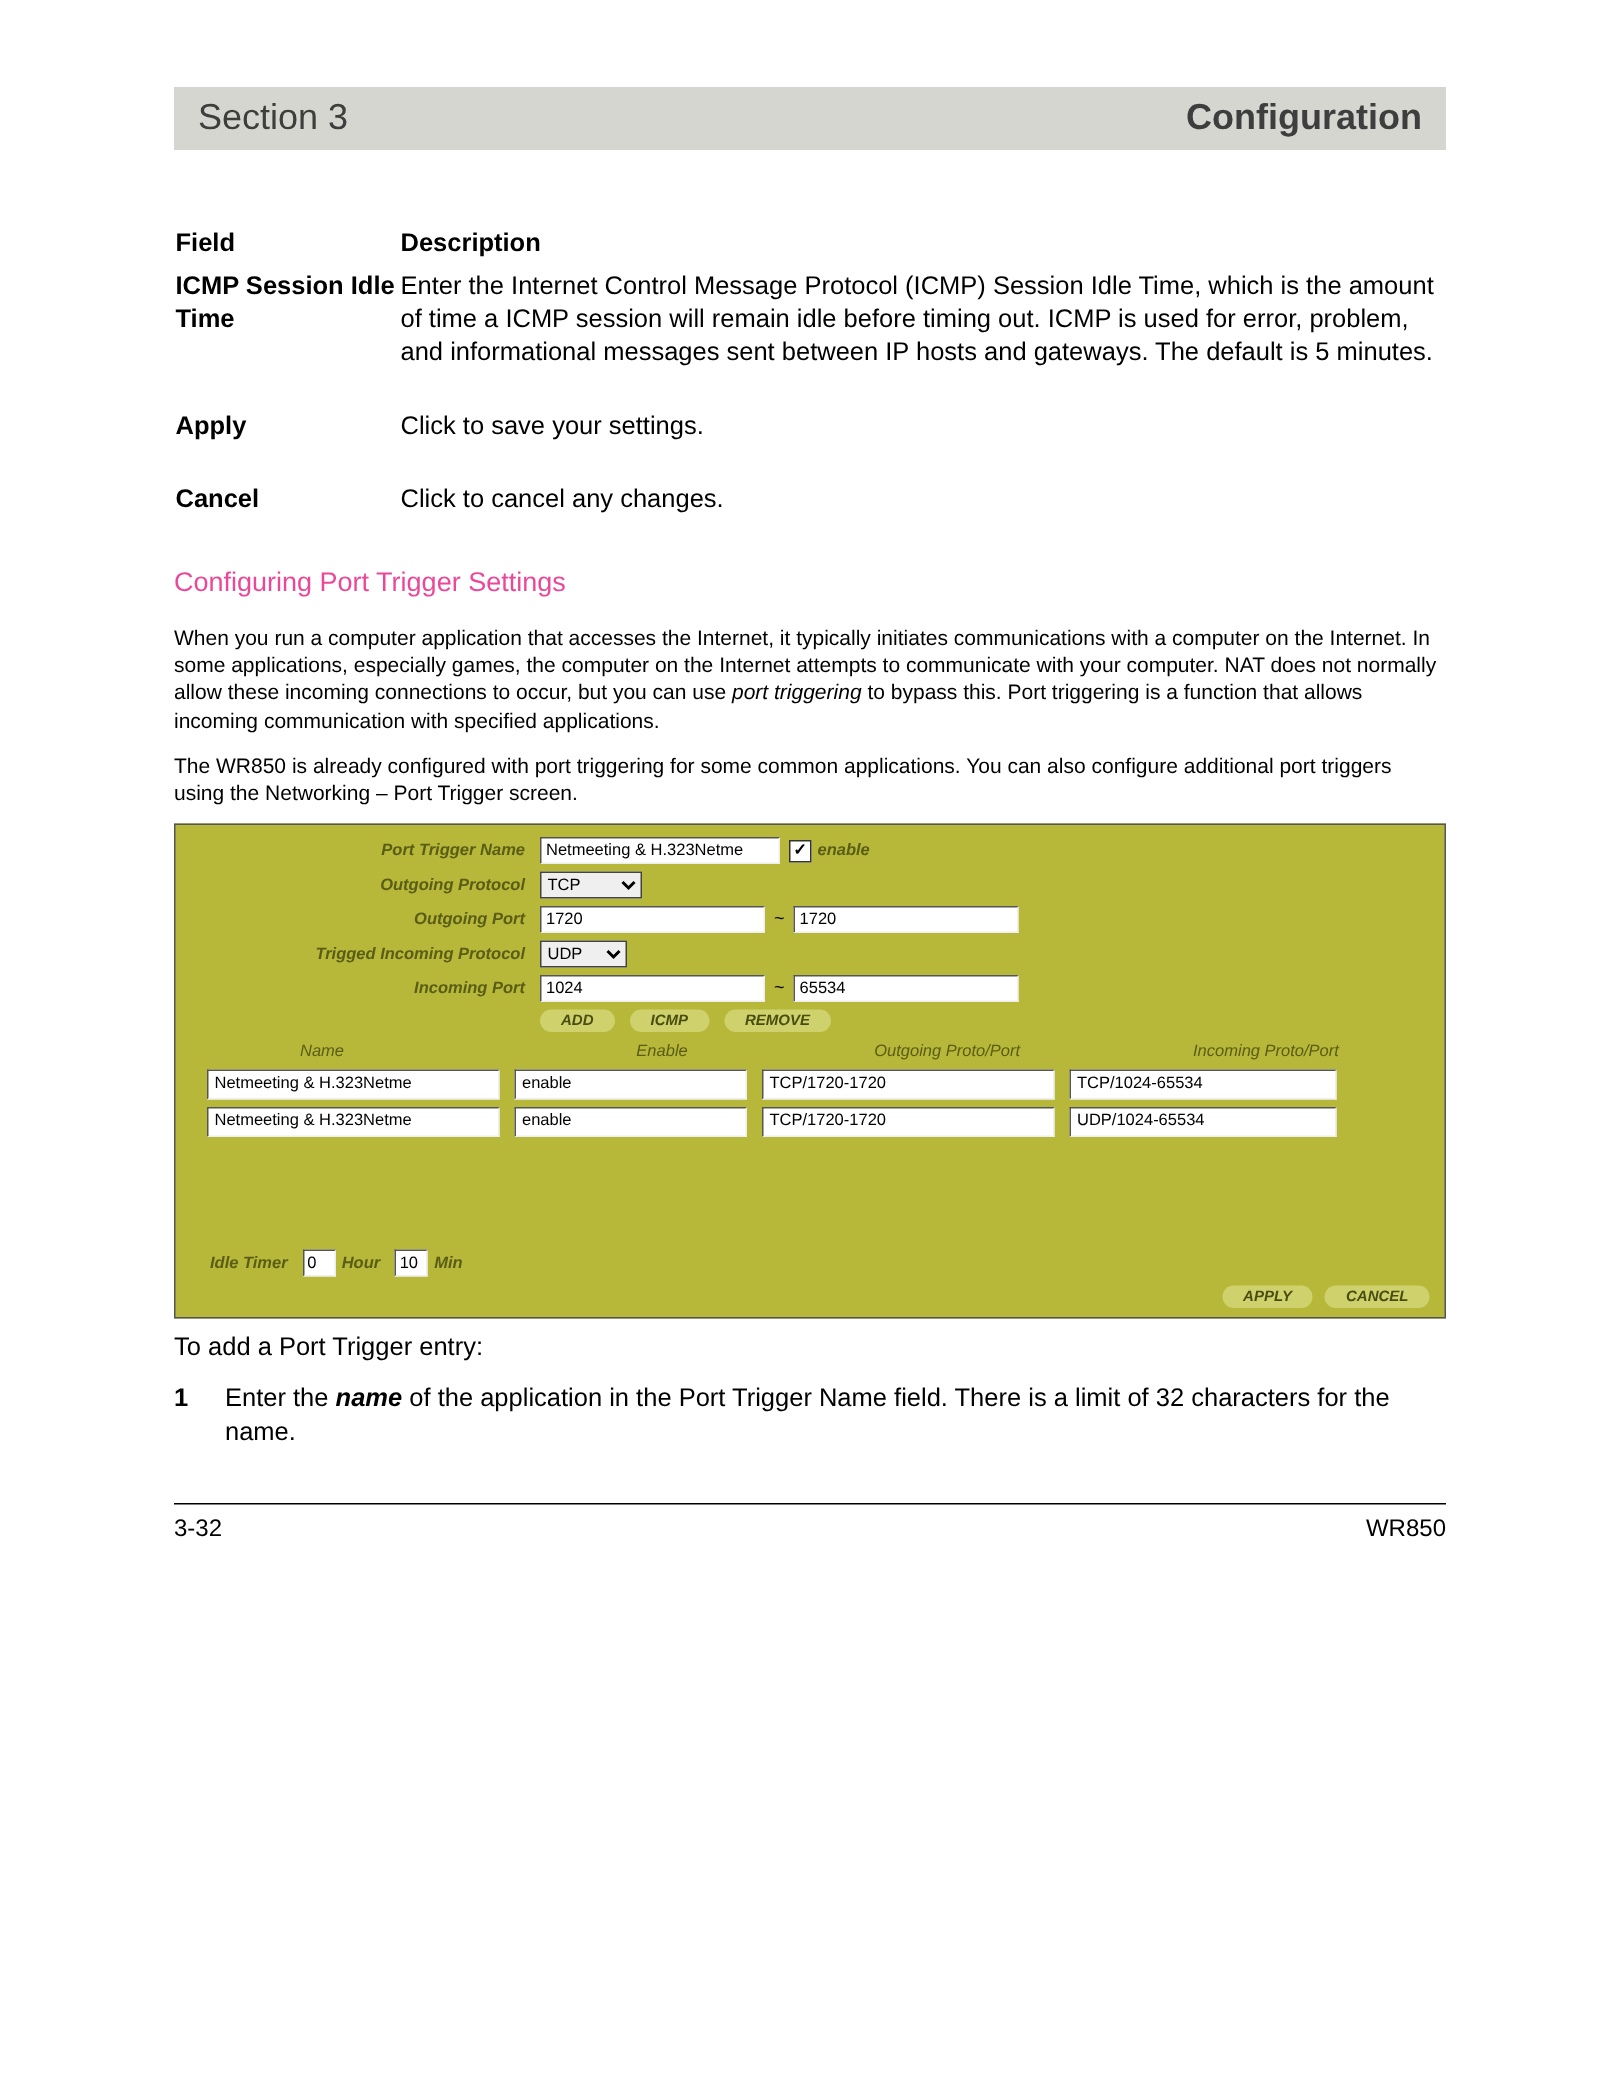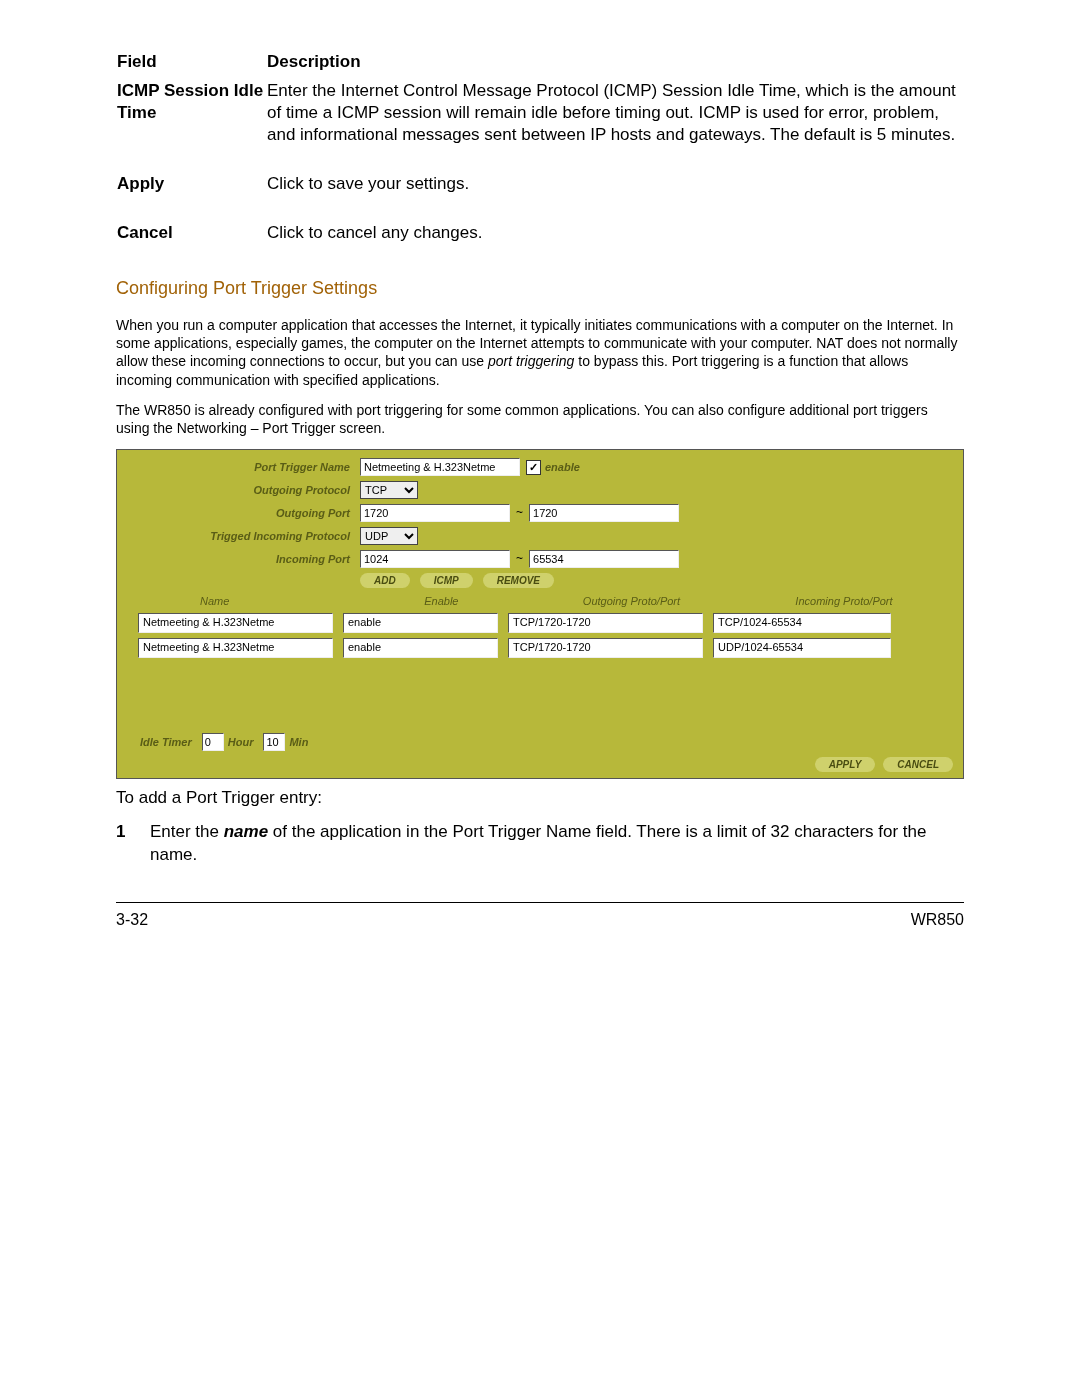--- a/index.html
+++ b/index.html
@@ -49,21 +49,21 @@
 }
 .field-table td:first-child {
   width: 148px;
   font-weight: bold;
 }
 .table-head td {
   font-weight: bold;
   padding-bottom: 6px;
 }
 .subhead {
-  color: #a16207;
+  color: #ec4899;
   font-size: 18px;
   margin-top: 6px;
   margin-bottom: 16px;
 }
 p.para {
   margin: 0 0 12px 0;
   font-size: 14px;
   line-height: 1.3;
 }
 .em-italic { font-style: italic; }
@@ -247,20 +247,24 @@
   display: flex;
   justify-content: space-between;
   font-size: 16px;
 }
 </style>
 </head>
 <body>
 
 <div class="page">
 
+  <div class="header-bar">
+    <span class="header-left">Section 3</span>
+    <span class="header-right">Configuration</span>
+  </div>
 
   <div class="content">
 
     <table class="field-table">
       <tbody>
           <tr class="table-head">
         <td>Field</td>
         <td>Description</td>
       </tr>
       <tr>
@@ -293,21 +297,21 @@
         <span class="form-label">Port Trigger Name</span>
         <input class="txt-input" style="width: 160px;" value="Netmeeting &amp; H.323Netme">
         <span class="cb-wrap">
           <span class="cb">✓</span>
           <span class="cb-label">enable</span>
         </span>
       </div>
 
       <div class="form-row">
         <span class="form-label">Outgoing Protocol</span>
-        <select class="sel-input" style="width:58px">
+        <select class="sel-input" style="width:68px">
           <option>TCP</option>
         </select>
       </div>
 
       <div class="form-row">
         <span class="form-label">Outgoing Port</span>
         <input class="txt-input" style="width: 150px;" value="1720">
         <span class="tilde">~</span>
         <input class="txt-input" style="width: 150px;" value="1720">
       </div>

